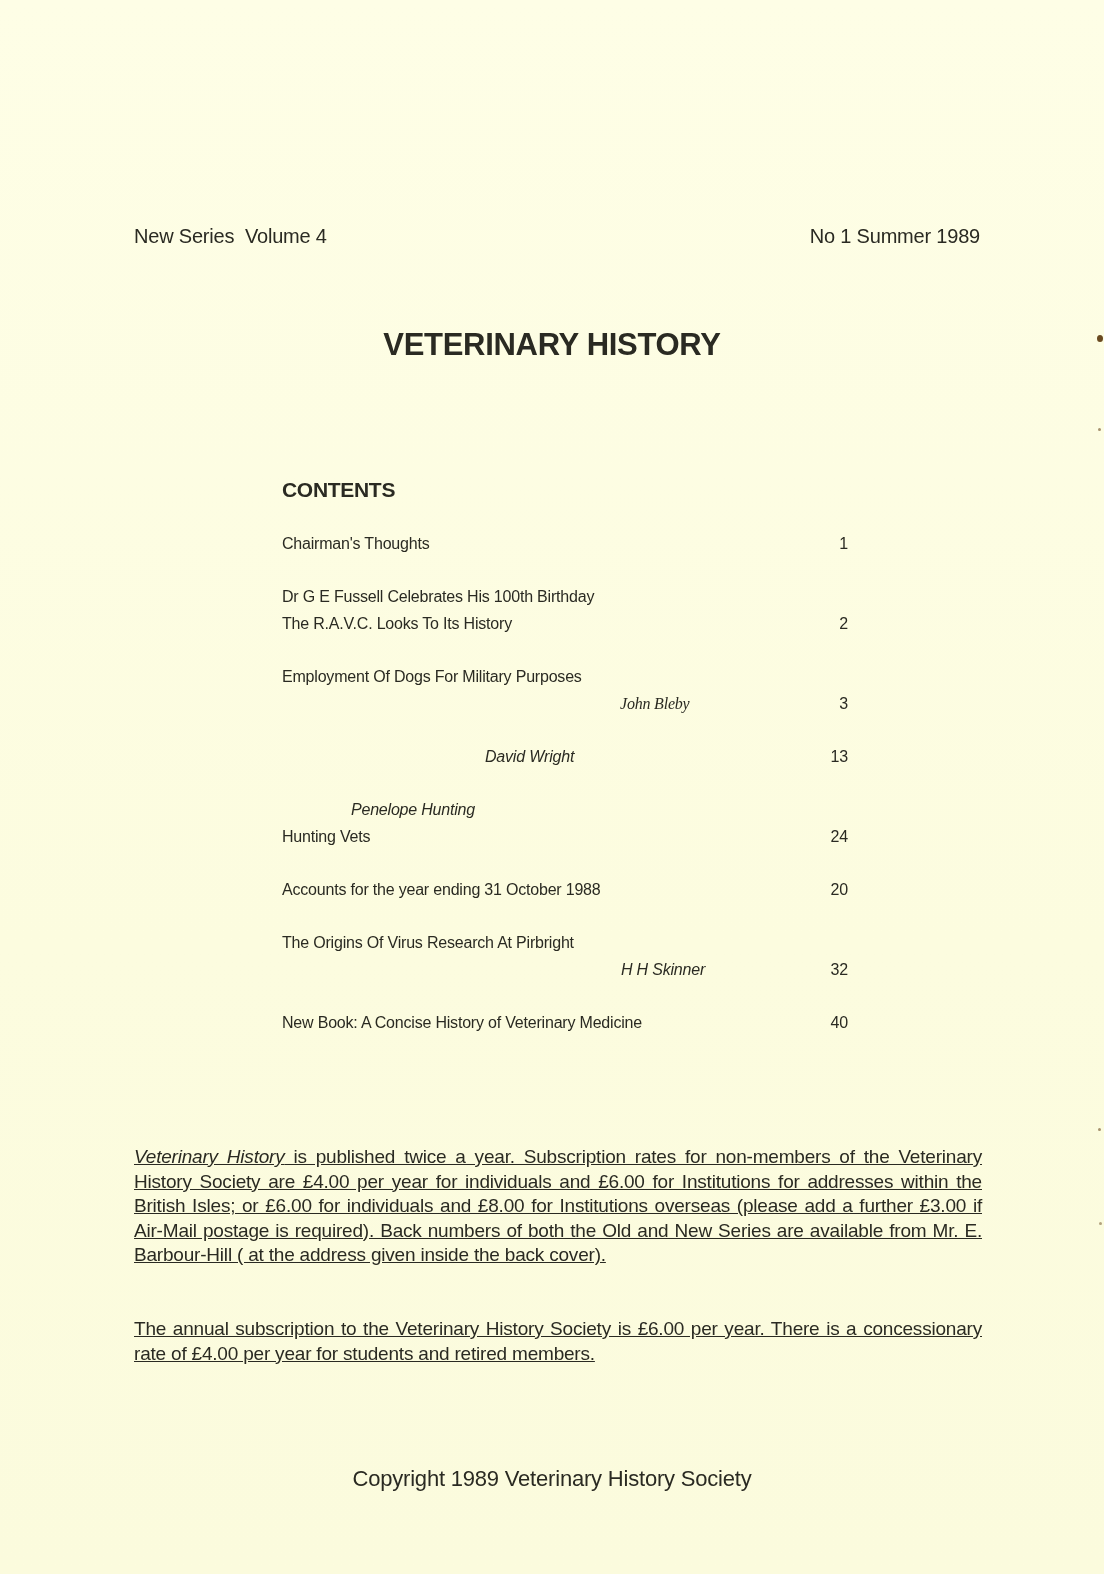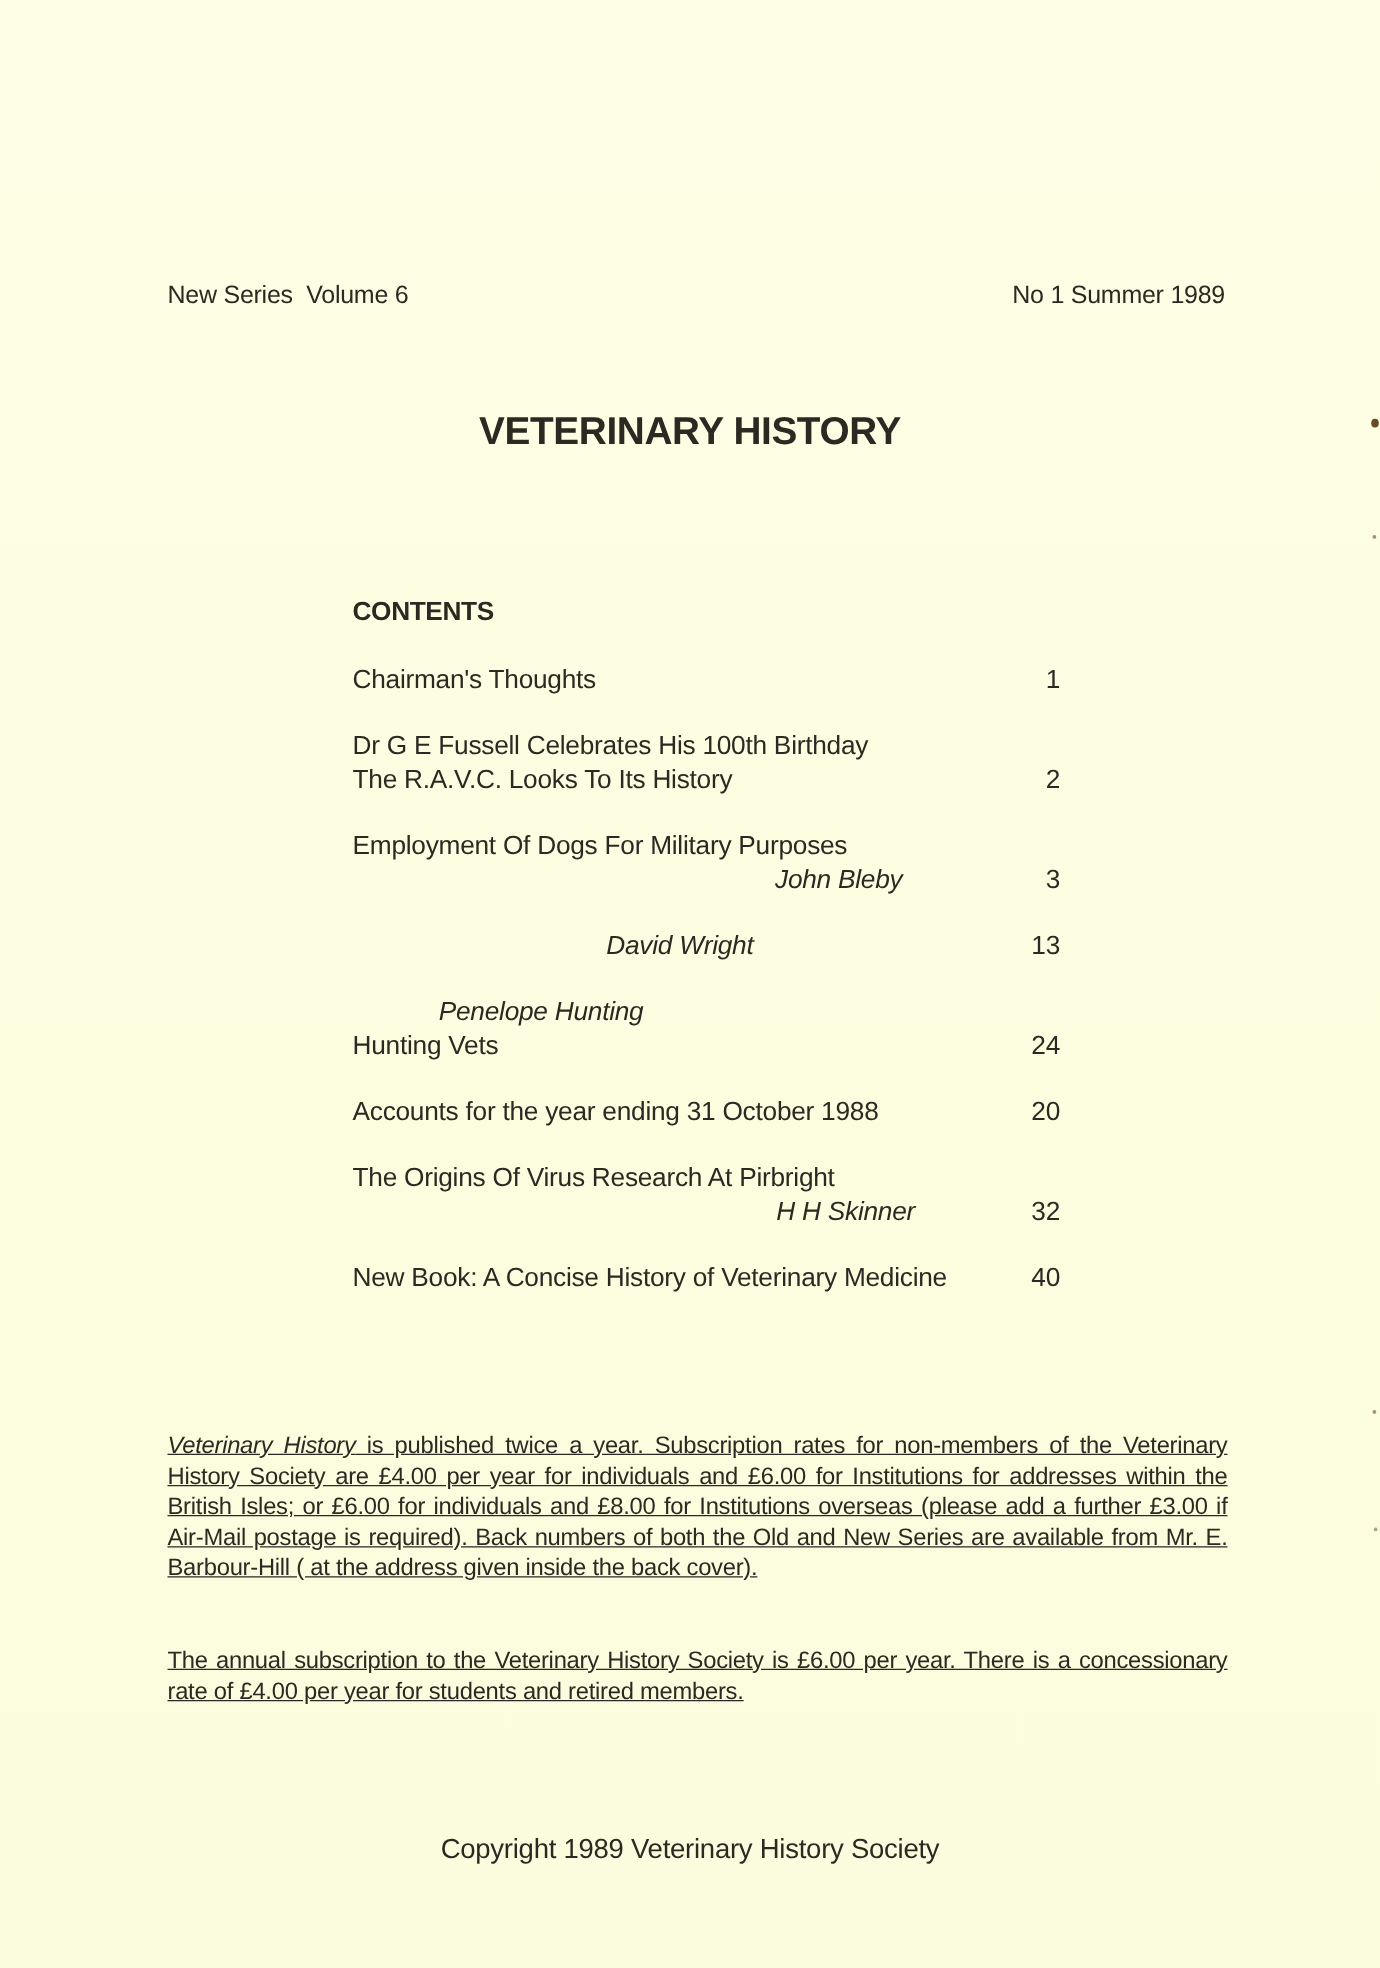--- a/index.html
+++ b/index.html
@@ -45,34 +45,34 @@
       width: 566px;
     }
     .toc-heading {
       font-size: 21px;
       font-weight: bold;
       margin-bottom: 28px;
       letter-spacing: -0.3px;
     }
     .entry {
       position: relative;
-      font-size: 21px;
+      font-size: 16px;
       line-height: 27px;
       margin-bottom: 26px;
       letter-spacing: -0.2px;
     }
     .entry .line { display: block; white-space: nowrap; }
     .entry .page-no {
       position: absolute;
       right: 0;
       bottom: 0;
       line-height: 27px;
     }
     .author { font-style: italic; }
-    .author.r1 { padding-left: 338px; } 
+    .author.r1 { padding-left: 338px; font-family: Liberation Serif, serif; } 
     .author.r2 { padding-left: 203px; } 
     .author.r3 { padding-left: 69px; }  
     .author.r4 { padding-left: 339px; } 
     .para {
       position: absolute;
       left: 134px;
       width: 848px;
       font-size: 19px;
       line-height: 24.5px;
       text-align: justify;
@@ -94,21 +94,21 @@
       position: absolute;
       border-radius: 50%;
       background: #6a4a20;
     }
   </style>
 </head>
 <body>
 
 <div class="page">
 
-  <div class="hdr hdr-left" style="white-space:pre;">New Series  Volume 6</div>
+  <div class="hdr hdr-left" style="white-space:pre;">New Series  Volume 4</div>
   <div class="hdr hdr-right">No 1 Summer 1989</div>
 
   <div class="title">VETERINARY HISTORY</div>
 
   <div class="toc">
     <div class="toc-heading">CONTENTS</div>
 
     <div class="entry">
       <span class="line">Chairman's Thoughts</span>
       <span class="page-no">1</span>

